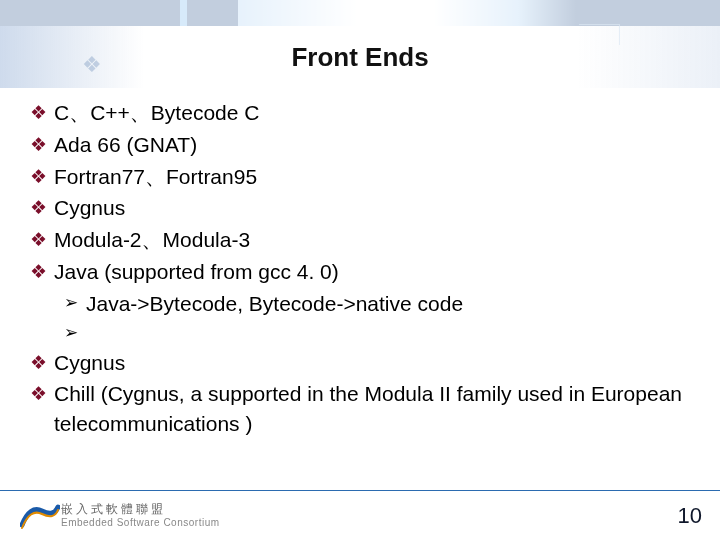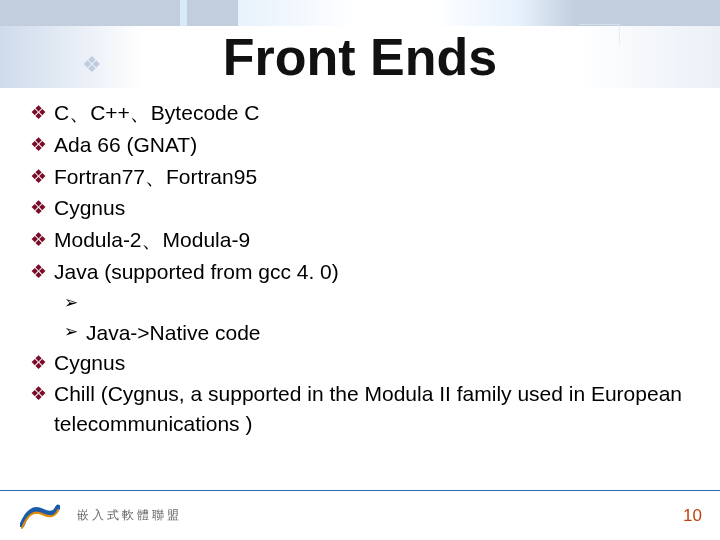--- a/index.html
+++ b/index.html
@@ -36,21 +36,21 @@
   .title-band {
     position: absolute;
     top: 26px; left: 0; right: 0;
     height: 62px;
     background: linear-gradient(90deg, rgba(60,110,180,0.25) 0%, rgba(255,255,255,0) 20%, rgba(255,255,255,0) 80%, rgba(60,110,180,0.10) 100%);
     display: flex;
     align-items: center;
     justify-content: center;
   }
   .title {
-    font-size: 52px;
+    font-size: 26px;
     font-weight: bold;
     color: #111;
   }
   .ghost-bullet {
     position: absolute;
     left: 82px; top: 52px;
     font-size: 22px;
     color: #6f8fb8;
     opacity: 0.35;
   }
@@ -93,40 +93,40 @@
     bottom: 0; left: 0; right: 0;
     height: 50px;
     border-top: 1px solid #2b6bb0;
     display: flex;
     align-items: center;
     padding: 0 18px 0 20px;
   }
   .logo {
     display: flex;
     align-items: center;
-    gap: 17px;
+    gap: 1px;
   }
   .logo-mark {
     width: 40px; height: 30px;
     position: relative;
   }
   .logo-mark svg { width: 40px; height: 30px; }
   .logo-text {
     display: flex;
     flex-direction: column;
     font-size: 10px;
     color: #888;
     line-height: 1.15;
     letter-spacing: 0.5px;
   }
   .logo-text .cn { font-size: 12px; color: #666; letter-spacing: 3px; }
   .page-num {
     margin-left: auto;
-    font-size: 17px;
-    color: #c2410c;
+    font-size: 22px;
+    color: #0f172a;
   }
 </style>
 </head>
 <body>
 
 <div class="top-decor"></div>
 <span class="ghost-bullet">❖</span>
 
 <div class="title-band">
   <div class="title">Front Ends</div>
@@ -149,33 +149,33 @@
     <span class="txt">Fortran77、Fortran95</span>
   </div>
 
   <div class="item">
     <span class="dia">❖</span>
     <span class="txt">Cygnus</span>
   </div>
 
   <div class="item">
     <span class="dia">❖</span>
-    <span class="txt">Modula-2、Modula-9</span>
+    <span class="txt">Modula-2、Modula-3</span>
   </div>
 
   <div class="item">
     <span class="dia">❖</span>
     <span class="txt">Java (supported from gcc 4. 0)</span>
   </div>
   <div class="sub">
     <span class="arrow">➢</span>
+    <span>Java-&gt;Bytecode, Bytecode-&gt;native code</span>
   </div>
   <div class="sub">
     <span class="arrow">➢</span>
-    <span>Java-&gt;Native code</span>
   </div>
 
   <div class="item">
     <span class="dia">❖</span>
     <span class="txt">Cygnus</span>
   </div>
 
   <div class="item">
     <span class="dia">❖</span>
     <span class="txt">Chill (Cygnus, a supported in the Modula II family used in European telecommunications )</span>
@@ -186,16 +186,17 @@
 <div class="footer">
   <div class="logo">
     <div class="logo-mark">
       <svg viewBox="0 0 40 30">
         <path d="M2 24 Q10 4 22 10 Q34 16 38 6" stroke="#1a5aa8" stroke-width="5" fill="none" stroke-linecap="round"></path>
         <path d="M2 24 Q10 4 22 10 Q34 16 38 6" stroke="#e08a00" stroke-width="2" fill="none" stroke-linecap="round" transform="translate(0,3)"></path>
       </svg>
     </div>
     <div class="logo-text">
       <span class="cn">嵌入式軟體聯盟</span>
+      <span>Embedded Software Consortium</span>
     </div>
   </div>
   <div class="page-num">10</div>
 </div>
 
 </body></html>

